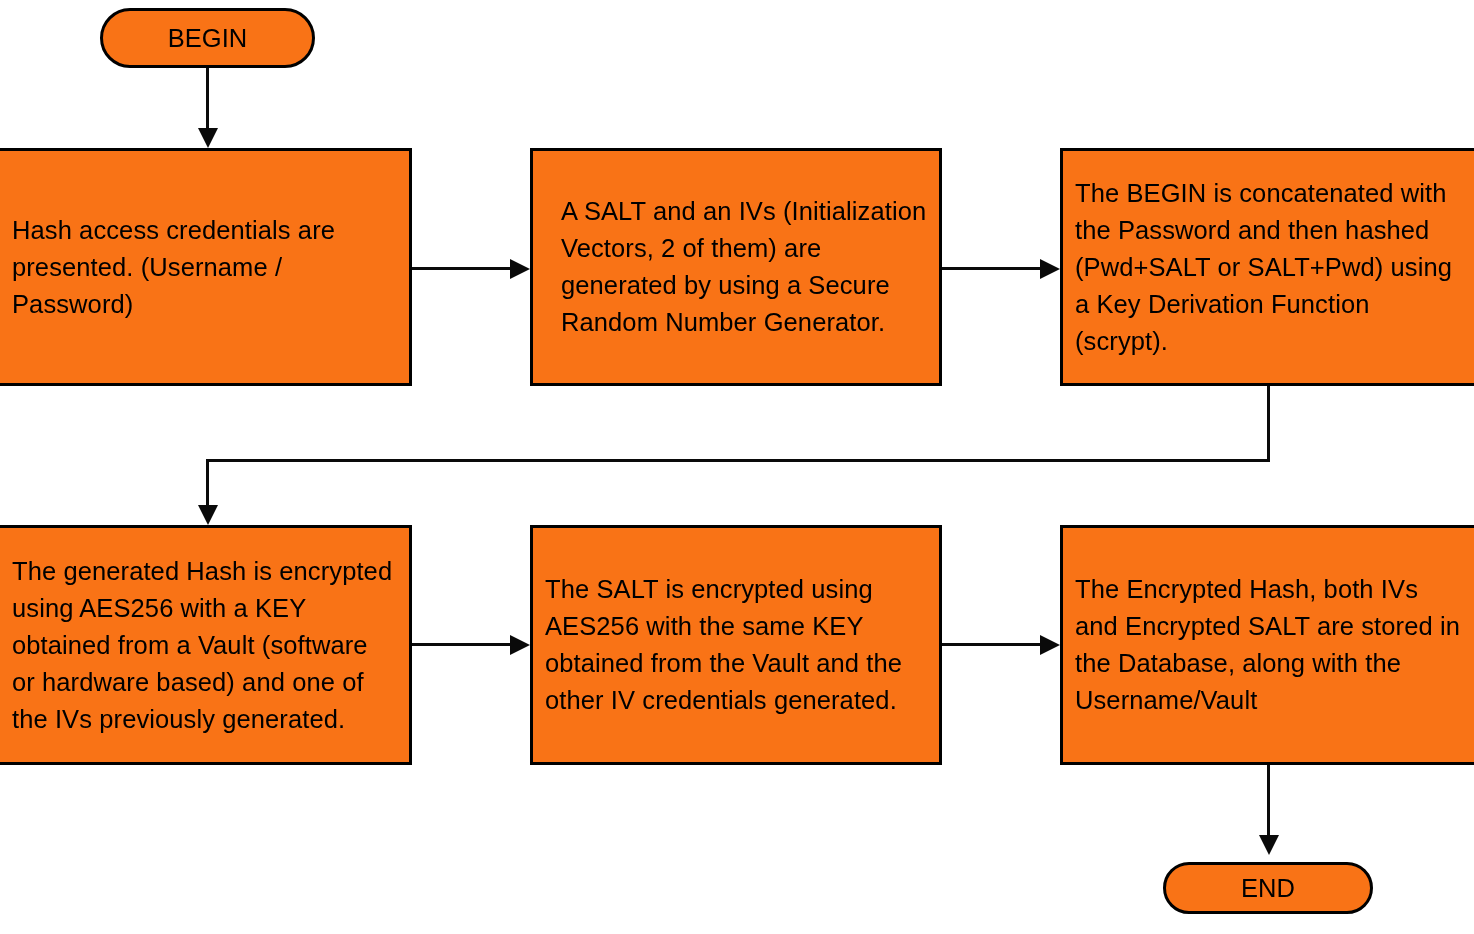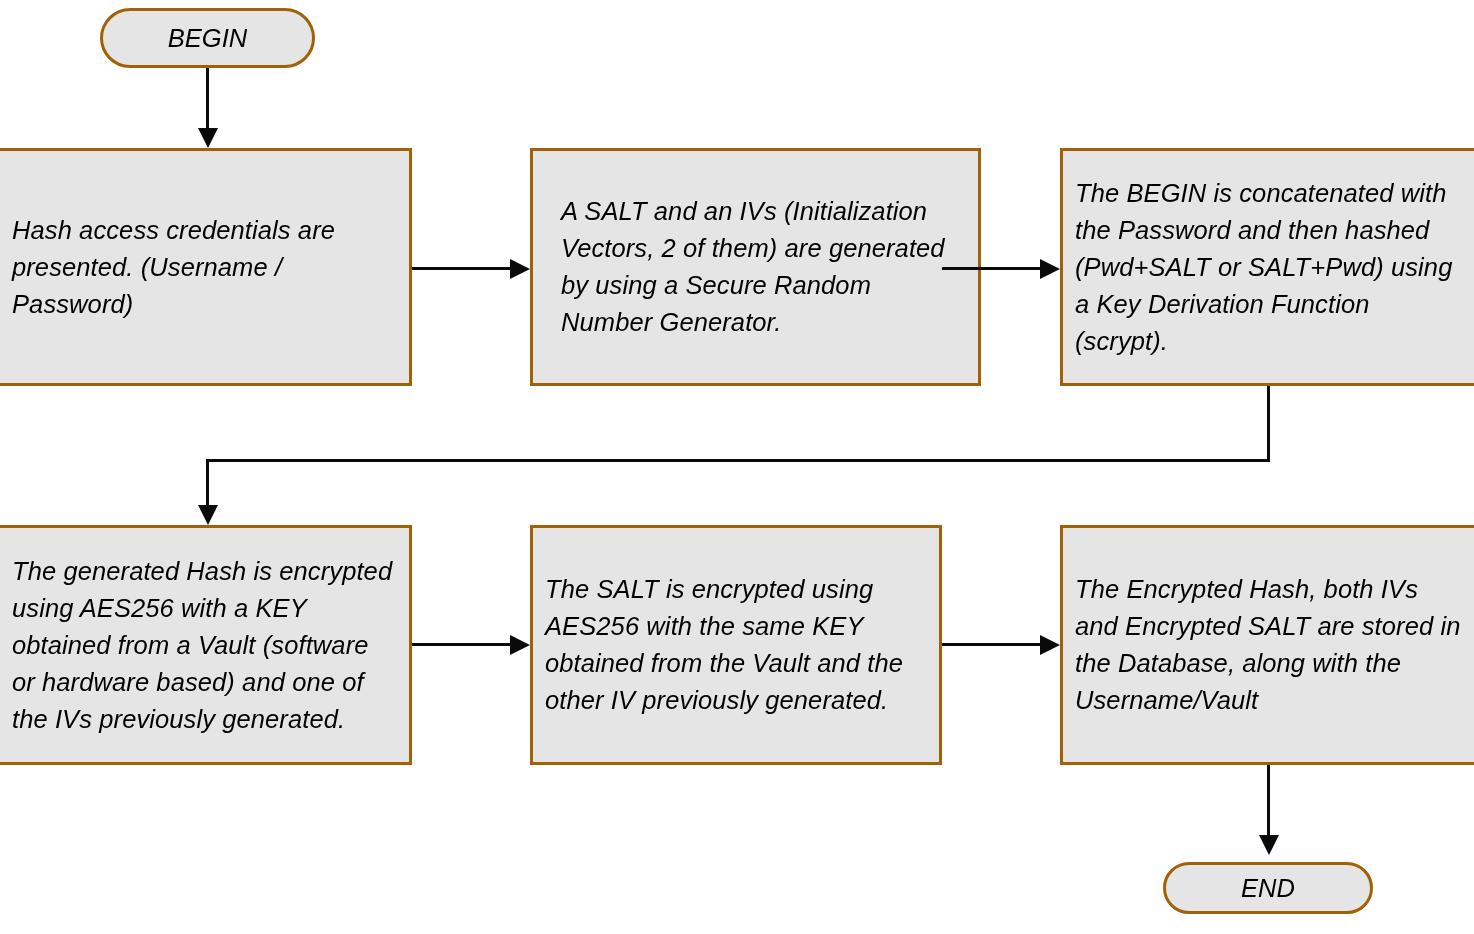--- a/index.html
+++ b/index.html
@@ -11,26 +11,25 @@
     position: relative;
     width: 1474px;
     height: 934px;
     background: #ffffff;
     font-family: "Liberation Sans", sans-serif;
     overflow: hidden;
   }
   .node {
     position: absolute;
     box-sizing: border-box;
-    background: #e5e5e5;
-    border: 3px solid #a16207;
+    background: #f97316;
+    border: 3px solid #000000;
     color: #000000;
     display: flex;
     align-items: center;
-    font-style: italic;
   }
   .process {
     padding: 0 12px;
   }
   .process .node-text {
     font-size: 25.5px;
     line-height: 37px;
     letter-spacing: 0.1px;
     white-space: pre-line;
     text-align: left;
@@ -74,34 +73,34 @@
 <div id="canvas">
 
   <div class="node terminal" style="left:100px; top:8px; width:215px; height:60px;">
     <span class="node-text">BEGIN</span>
   </div>
 
   <div class="node process" style="left:-3px; top:148px; width:415px; height:238px;">
     <span class="node-text">Hash access credentials are presented. (Username / Password)</span>
   </div>
 
-  <div class="node process" style="left:530px; top:148px; width:451px; height:238px;padding-left:28px;">
+  <div class="node process" style="left:530px; top:148px; width:412px; height:238px;padding-left:28px;">
     <span class="node-text">A SALT and an IVs (Initialization Vectors, 2 of them) are generated by using a Secure Random Number Generator.</span>
   </div>
 
   <div class="node process" style="left:1060px; top:148px; width:417px; height:238px;">
     <span class="node-text">The BEGIN is concatenated with the Password and then hashed (Pwd+SALT or SALT+Pwd) using a Key Derivation Function (scrypt).</span>
   </div>
 
   <div class="node process" style="left:-3px; top:525px; width:415px; height:240px;">
     <span class="node-text">The generated Hash is encrypted using AES256 with a KEY obtained from a Vault (software or hardware based) and one of the IVs previously generated.</span>
   </div>
 
   <div class="node process" style="left:530px; top:525px; width:412px; height:240px;">
-    <span class="node-text">The SALT is encrypted using AES256 with the same KEY obtained from the Vault and the other IV previously generated.</span>
+    <span class="node-text">The SALT is encrypted using AES256 with the same KEY obtained from the Vault and the other IV credentials generated.</span>
   </div>
 
   <div class="node process" style="left:1060px; top:525px; width:417px; height:240px;">
     <span class="node-text">The Encrypted Hash, both IVs and Encrypted SALT are stored in the Database, along with the Username/Vault</span>
   </div>
 
   <div class="node terminal" style="left:1163px; top:862px; width:210px; height:52px;">
     <span class="node-text">END</span>
   </div>
 

